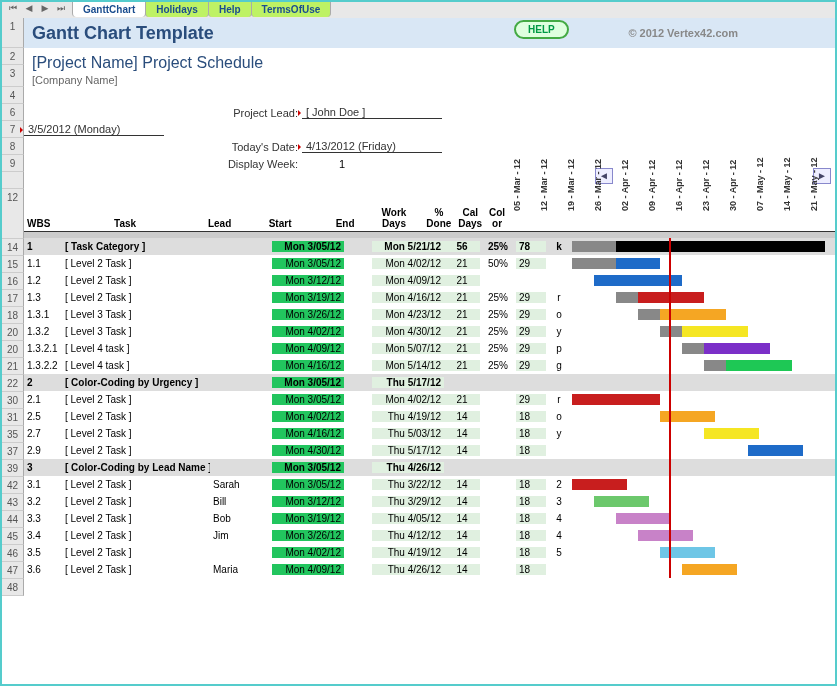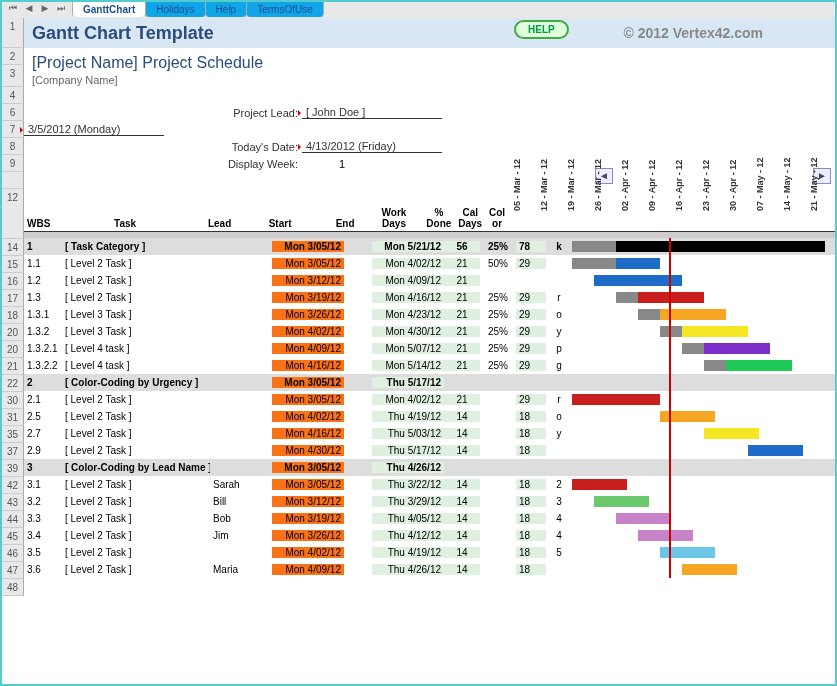--- a/index.html
+++ b/index.html
@@ -4,21 +4,21 @@
 <style>
 * { box-sizing: border-box; margin: 0; padding: 0; }
 body { font-family: Arial, sans-serif; font-size: 11px; background: #fff; width: 837px; height: 686px; overflow: hidden; border: 2px solid #5cc; }
 .sheet { position: relative; }
 .col-headers { display: flex; background: #e8e8e8; height: 16px; border-bottom: 1px solid #aaa; }
 .col-headers div { text-align: center; font-size: 10px; color: #555; border-right: 1px solid #ccc; line-height: 16px; }
 .row-headers { position: absolute; left: 0; top: 16px; width: 22px; }
 .row-headers div { height: 17px; background: #e8e8e8; font-size: 10px; color: #555; text-align: center; line-height: 17px; border-bottom: 1px solid #ccc; border-right: 1px solid #aaa; }
 .content { position: absolute; left: 22px; top: 16px; width: 815px; }
 .title-row { height: 30px; background: #d9e7f5; color: #2a4d7c; font-size: 18px; font-weight: bold; padding: 4px 8px; display: flex; align-items: center; }
-.copyright { font-size: 14px; color: #888; margin-left: auto; margin-right: 68px; text-align: center; }
+.copyright { font-size: 11px; color: #888; margin-left: auto; margin-right: 93px; text-align: center; }
 .help-btn { position: absolute; left: 490px; top: 2px; background: #dfffdf; border: 2px solid #4a4; border-radius: 10px; padding: 2px 12px; font-size: 10px; font-weight: bold; color: #094; cursor: pointer; }
 .subtitle { color: #2a4d7c; font-size: 16px; padding: 6px 8px 2px; }
 .company { color: #666; font-size: 11px; padding: 0 8px 6px; }
 .meta-row { display: flex; height: 17px; align-items: center; }
 .meta-label { width: 278px; text-align: right; padding-right: 4px; color: #333; }
 .meta-val { color: #333; padding-left: 4px; border-bottom: 1px solid #333; min-width: 140px; }
 .red-tick { position: relative; }
 .red-tick::before { content: ''; position: absolute; left: -4px; top: 4px; border: 3px solid transparent; border-left-color: #c00; }
 .nav-arrows { position: absolute; right: 8px; top: 150px; display: flex; gap: 200px; }
 .nav-btn { width: 18px; height: 16px; background: #eef; border: 1px solid #88c; font-size: 10px; color: #446; text-align: center; line-height: 14px; cursor: pointer; }
@@ -34,34 +34,34 @@
 .pd-h { width: 36px; text-align: center; margin-left: 12px; }
 .cd-h { width: 30px; text-align: center; }
 .co-h { width: 26px; text-align: center; }
 .date-cols { display: flex; flex: 1; }
 .date-col { width: 27px; transform: rotate(-90deg); transform-origin: left bottom; white-space: nowrap; font-size: 9px; color: #333; position: relative; left: 10px; top: -18px; }
 .data-row { display: flex; height: 17px; align-items: center; font-size: 10px; }
 .data-row > div { padding: 0 3px; overflow: hidden; white-space: nowrap; }
 .wbs-c { width: 38px; }
 .task-c { width: 148px; }
 .lead-c { width: 62px; }
-.start-c { width: 72px; text-align: right; background: #f97316; }
+.start-c { width: 72px; text-align: right; background: #22c55e; }
 .end-c { width: 72px; text-align: right; background: #e0f0e0; margin-left: 28px; }
 .wd-c { width: 36px; text-align: center; background: #e0f0e0; }
 .pd-c { width: 36px; text-align: center; }
 .cd-c { width: 30px; text-align: left; background: #e0f0e0; }
 .co-c { width: 26px; text-align: center; }
 .gantt-c { flex: 1; position: relative; height: 17px; }
 .bar { position: absolute; height: 11px; top: 3px; }
 .cat-row { font-weight: bold; background: #ddd; }
 .today-line { position: absolute; width: 2px; background: #c00; height: 340px; top: 0; }
 .tabs { position: absolute; bottom: 0; left: 0; width: 100%; height: 20px; background: #e8e8e8; display: flex; align-items: center; border-top: 1px solid #aaa; }
 .tab-arrows { display: flex; gap: 2px; padding: 0 4px; }
 .tab-arrows span { width: 14px; text-align: center; color: #666; cursor: pointer; font-size: 9px; }
-.tab { padding: 2px 10px; background: #0ea5e9; border: 1px solid #aaa; border-bottom: none; font-size: 10px; color: #1a4d8f; cursor: pointer; margin-right: -1px; border-radius: 0 0 4px 4px; }
+.tab { padding: 2px 10px; background: #bef264; border: 1px solid #aaa; border-bottom: none; font-size: 10px; color: #1a4d8f; cursor: pointer; margin-right: -1px; border-radius: 0 0 4px 4px; font-weight: bold; }
 .tab.active { font-weight: bold; background: #fff; }
 </style>
 </head>
 <body>
 
 <div class="sheet">
   <div class="col-headers" id="col-headers">
       <div style="width:22px"></div>
       <div style="width: 60px;">A</div>
       <div style="width: 150px;">B</div>

